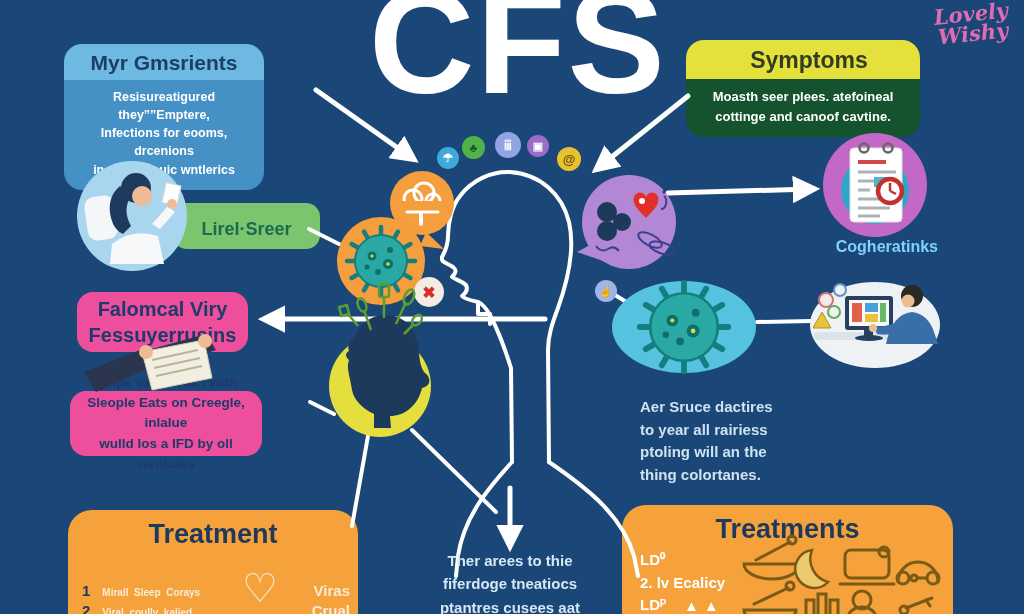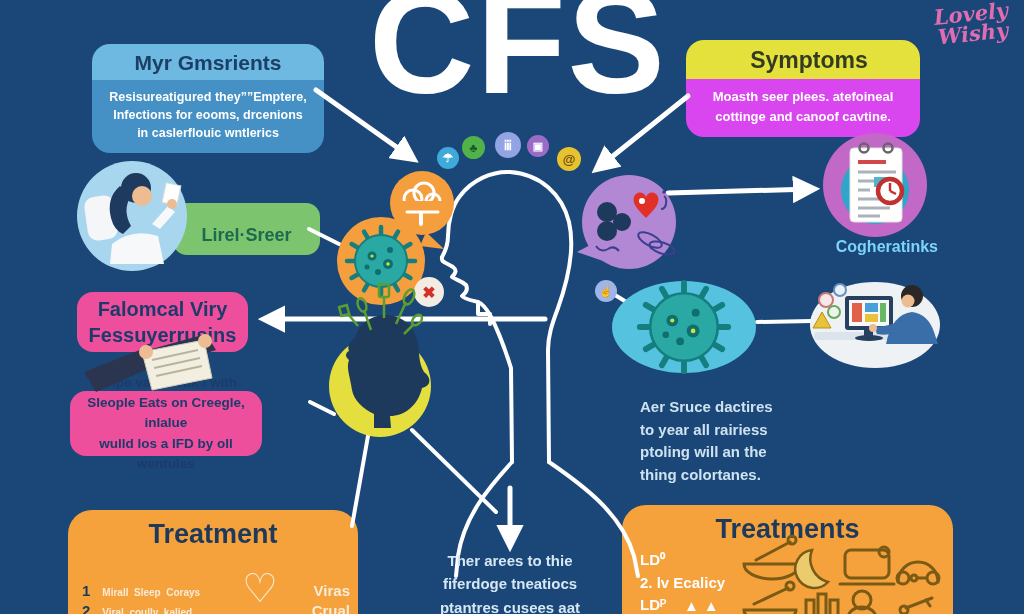--- a/index.html
+++ b/index.html
@@ -19,30 +19,30 @@
   
   .logo{right:6px;top:4px;width:92px;text-align:center;color:#e06cb2;
         font-family:"DejaVu Serif",serif;font-style:italic;font-weight:bold;
         font-size:21px;line-height:0.95;transform:rotate(-6deg);}
 
   
   .ibox{border-radius:18px;overflow:hidden;}
   .ibox .hd{font-weight:bold;text-align:center;padding:7px 4px 5px;}
   .ibox .bd{font-weight:bold;text-align:center;padding:8px 10px 11px;white-space:pre-line;}
 
-  .tl-box{left:92px;top:44px;width:232px;}
+  .tl-box{left:64px;top:44px;width:200px;}
   .tl-box .hd{background:#6eb9e2;color:#1c3f66;font-size:21px;}
   .tl-box .bd{background:#4590c4;color:#fff;font-size:12.5px;line-height:1.45;}
 
   .sy-box{left:686px;top:40px;width:234px;}
   .sy-box .hd{background:#e5e13c;color:#333c22;font-size:23px;padding-left:16px;}
-  .sy-box .bd{background:#d946ef;color:#fff;font-size:13px;line-height:1.5;}
+  .sy-box .bd{background:#14532d;color:#fff;font-size:13px;line-height:1.5;}
 
   .gen-box{left:173px;top:203px;width:135px;background:#7cc46e;border-radius:14px;
-           padding:22px 6px 9px;text-align:center;}
+           padding:16px 6px 9px;text-align:center;}
   .gen-box .t{color:#1d6b4f;font-weight:bold;font-size:18px;}
   .gen-box .b{color:#fff;font-weight:bold;font-size:13px;line-height:1.35;white-space:pre-line;}
 
   .pink{background:#ee4f9d;border-radius:16px;color:#1d3a6b;font-weight:bold;
         text-align:center;}
   .viral-title{left:77px;top:292px;width:171px;height:60px;font-size:20px;
         line-height:1.3;display:flex;align-items:center;justify-content:center;white-space:pre-line;}
   .viral-body{left:70px;top:391px;width:192px;height:65px;font-size:13.5px;
         line-height:1.5;display:flex;align-items:center;justify-content:center;white-space:pre-line;}
 

